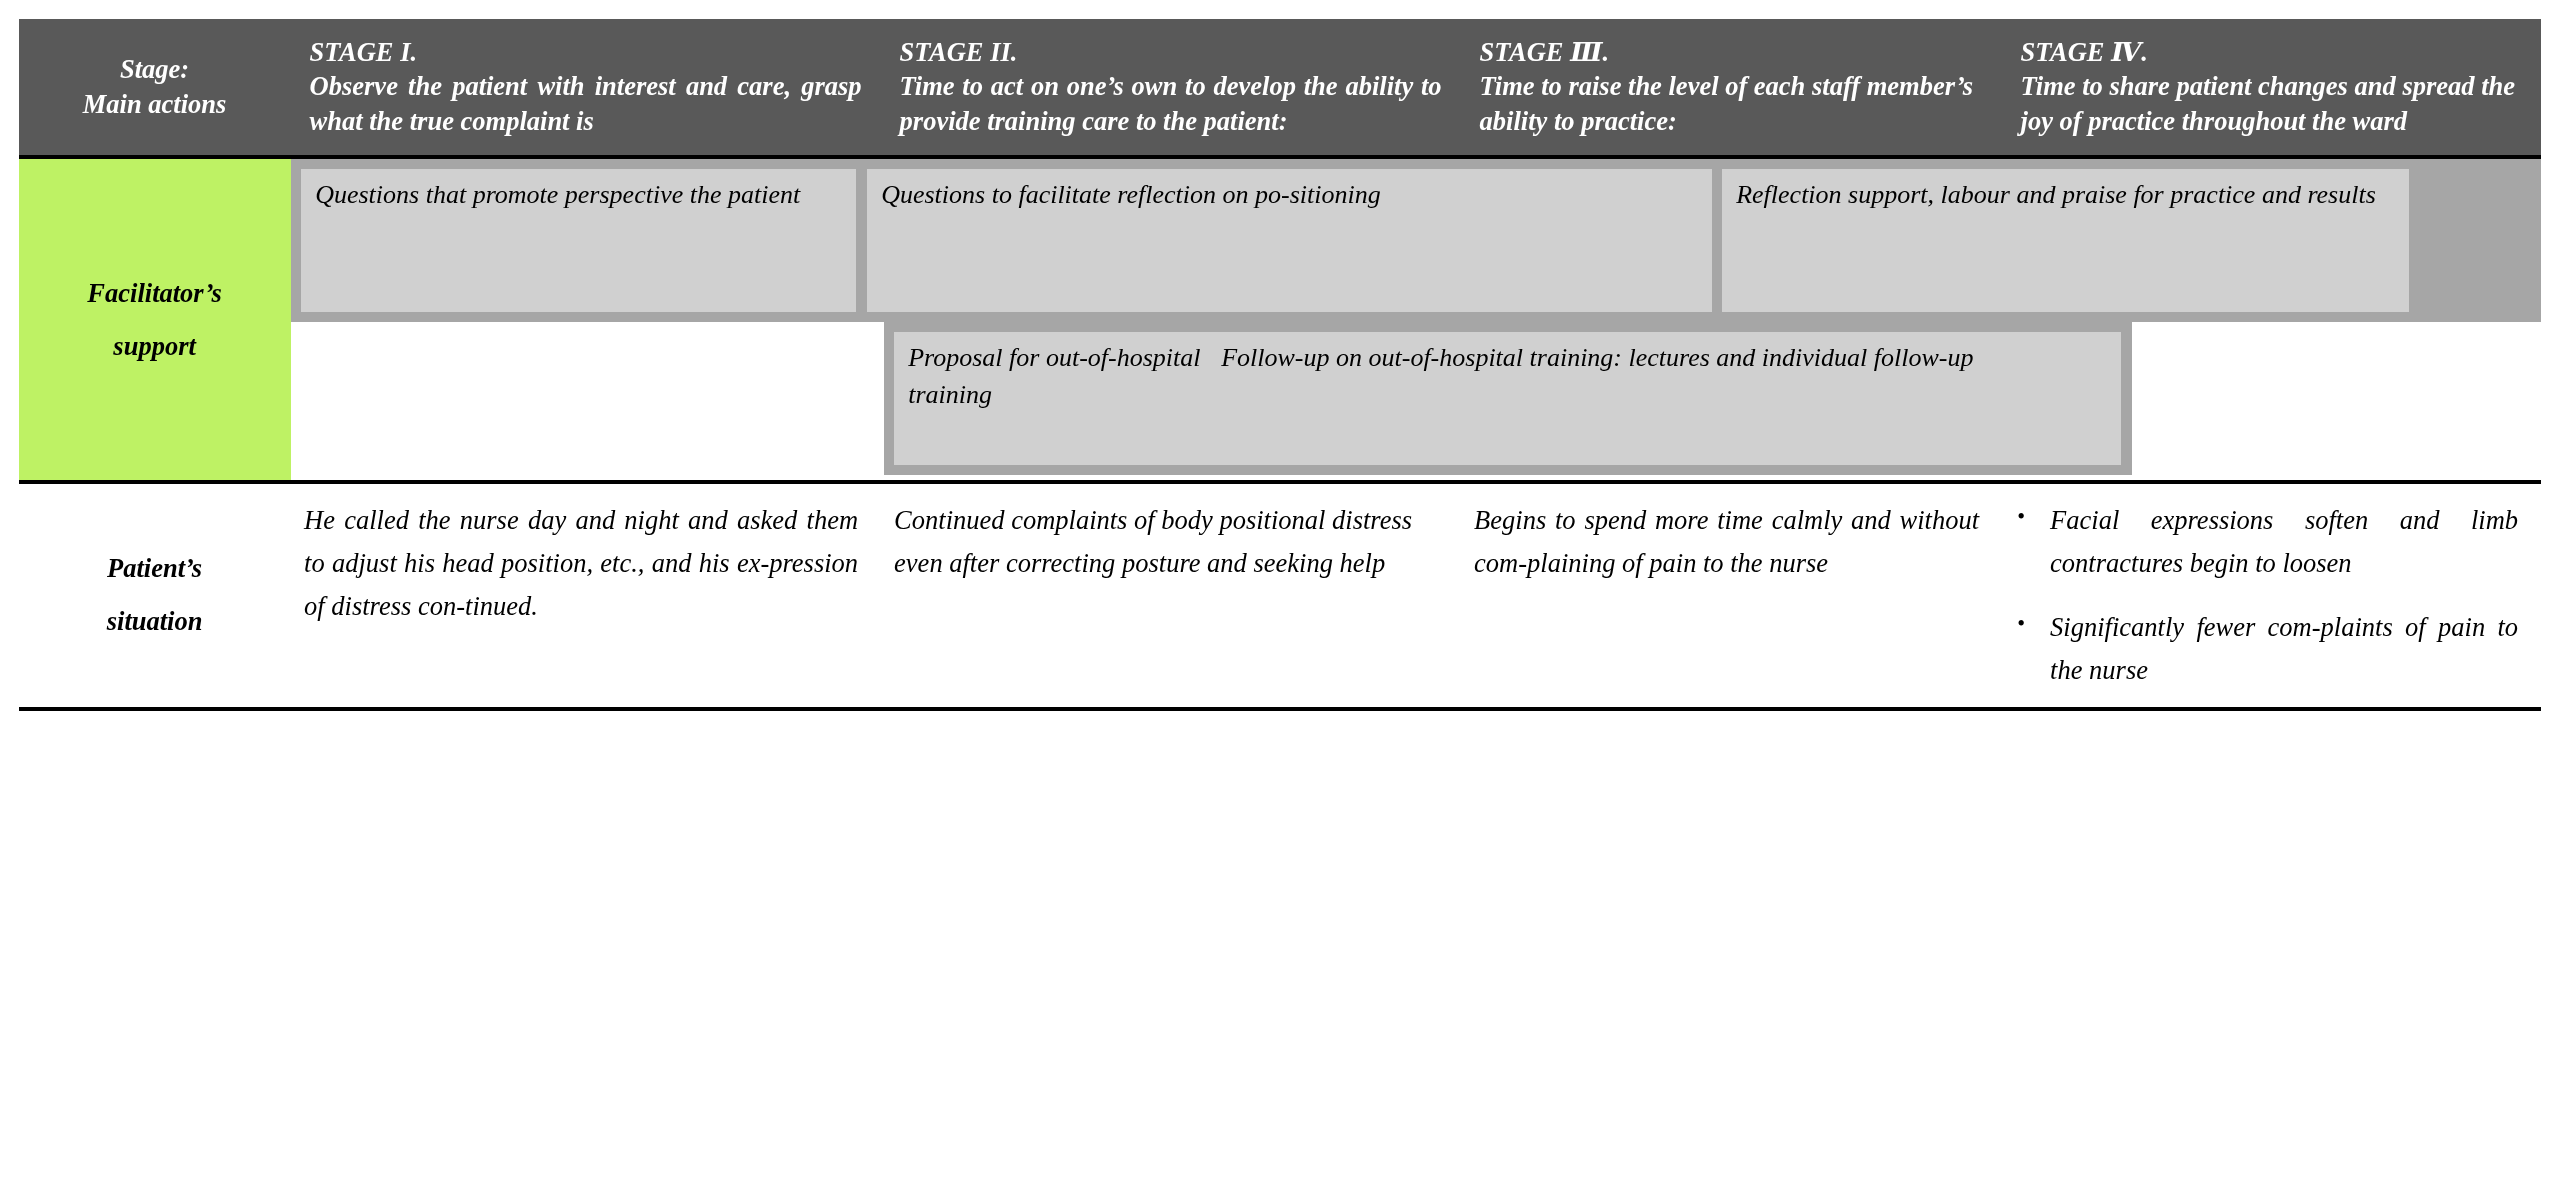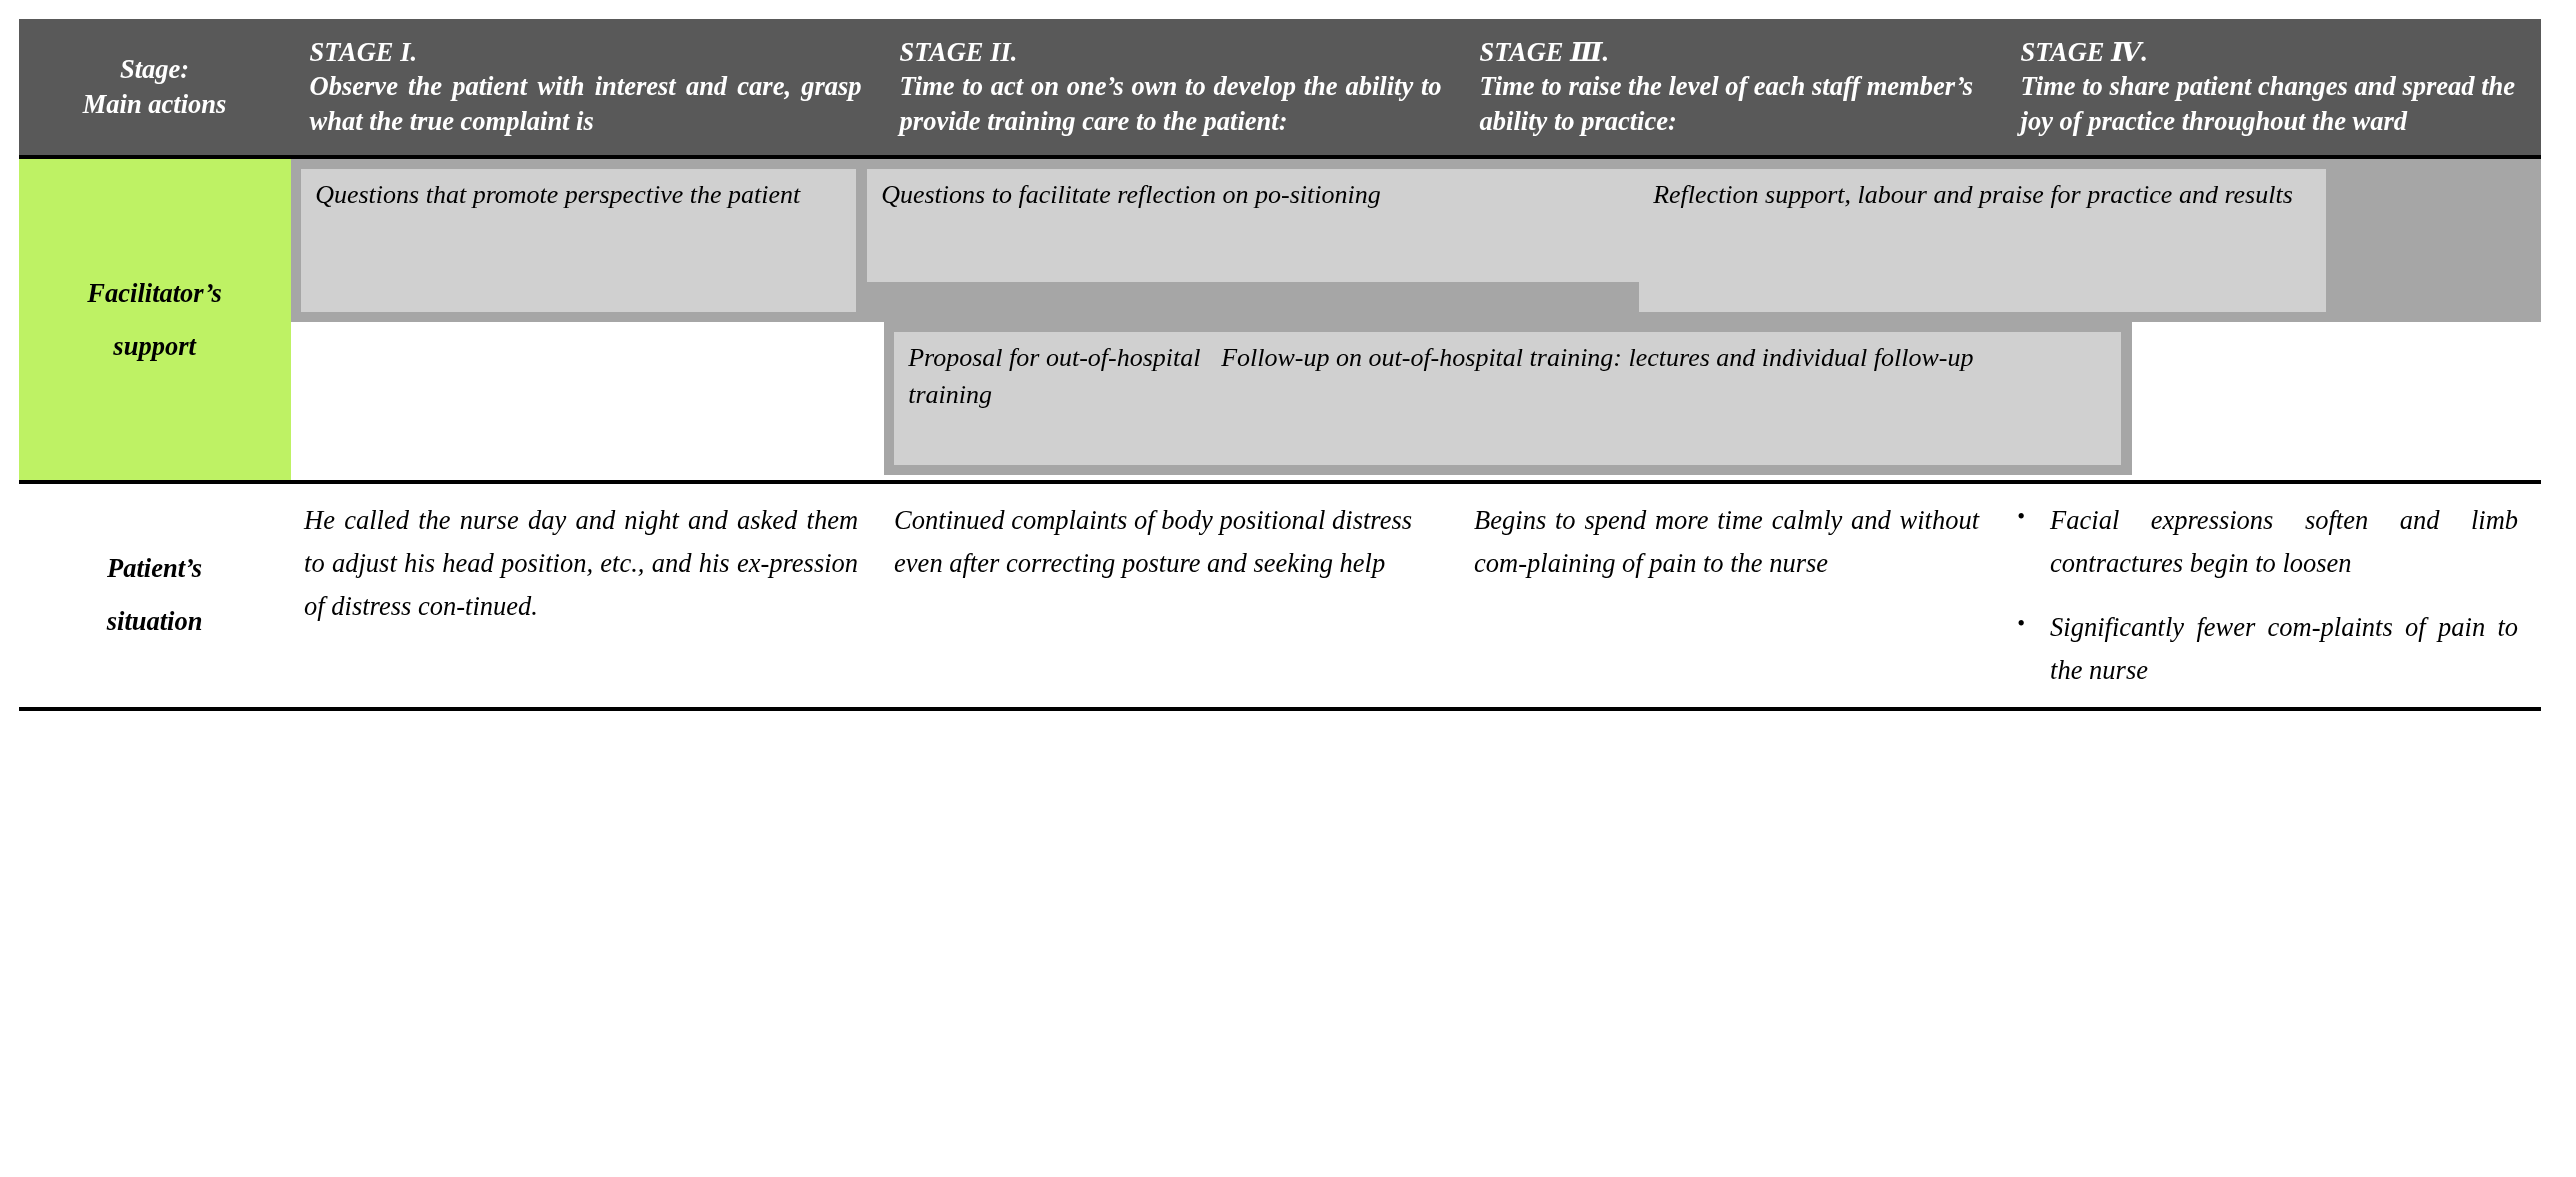--- a/index.html
+++ b/index.html
@@ -94,22 +94,22 @@
   .chip {
     position: absolute;
     background: #d0d0d0;
     color: #000000;
     font-size: 26px;
     line-height: 1.42;
     padding: 8px 12.4px 8px 14.6px;
     box-sizing: border-box;
   }
   .chip-a { left: 10px;   top: 10px;  width: 555px;  height: 143px; }
-  .chip-b { left: 576px; top: 10px;  width: 845px; height: 113px; }
-  .chip-c { left: 1348px; top: 10px;  width: 687px; height: 143px; }
+  .chip-b { left: 576px; top: 10px;  width: 845px; height: 143px; }
+  .chip-c { left: 1431px; top: 10px;  width: 687px; height: 143px; }
   .chip-d { left: 603px; top: 173px; width: 353px;  height: 133px; }
   .chip-e { left: 916px; top: 173px; width: 914px; height: 133px; }
 
   
   .pat-label {
     text-align: center;
     vertical-align: middle;
     font-weight: bold;
     font-size: 26.5px;
     line-height: 2.0;

